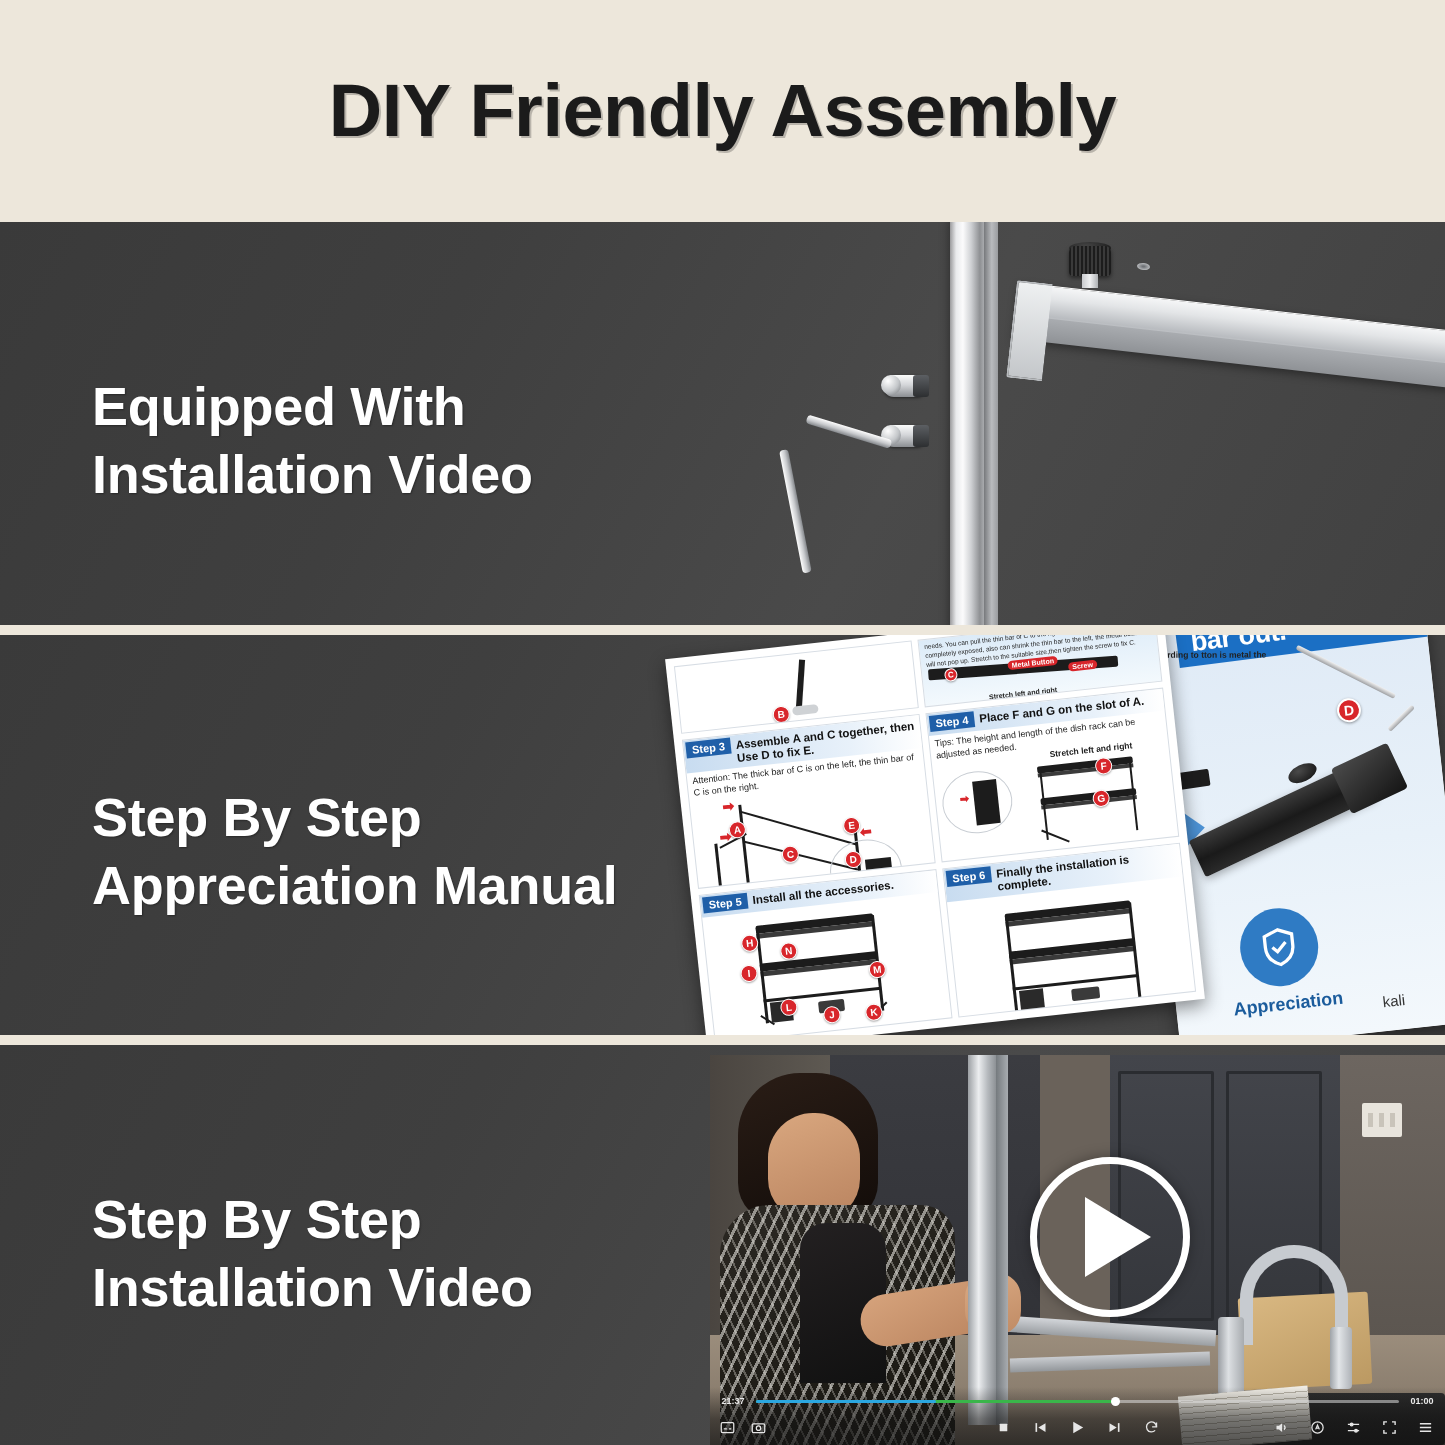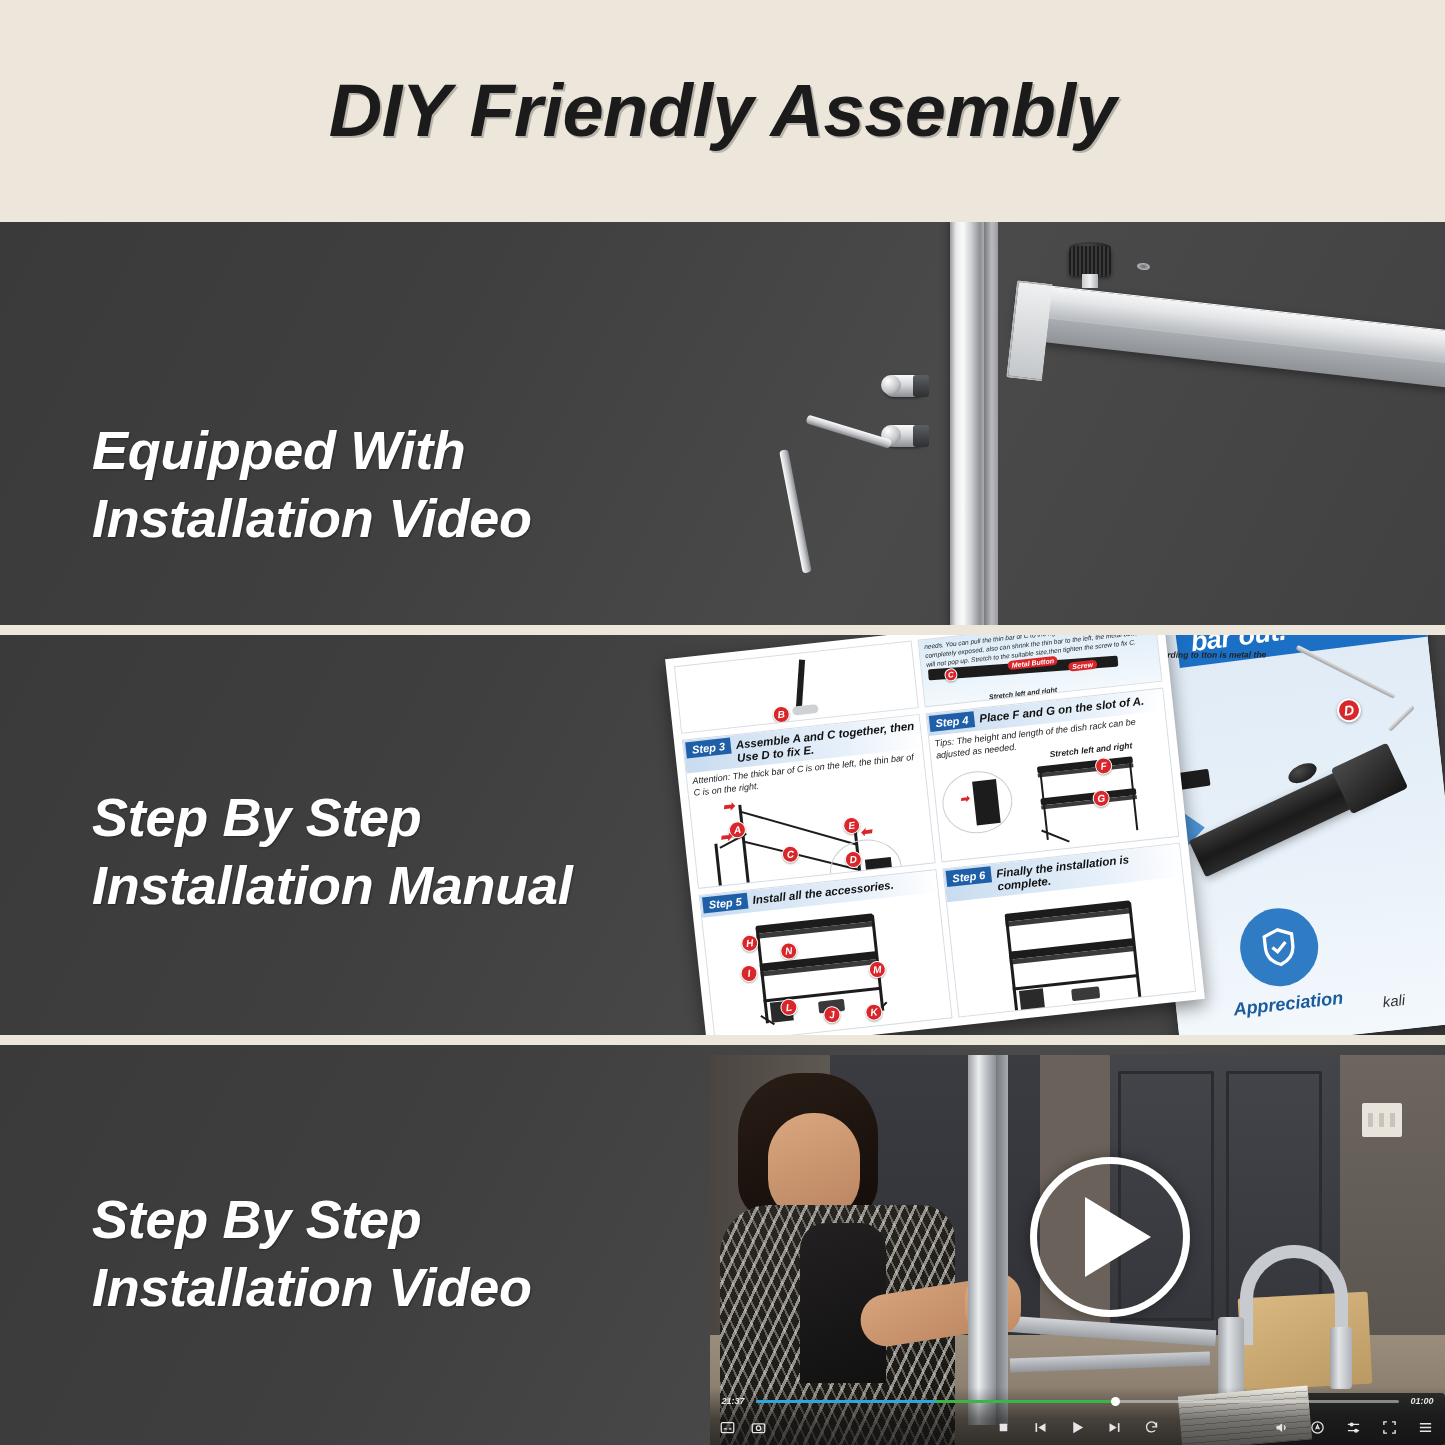--- a/index.html
+++ b/index.html
@@ -2,21 +2,21 @@
 <html><head>
 <meta charset="utf-8">
 <style>
   * { box-sizing: border-box; margin: 0; padding: 0; }
   html, body {
     width: 1445px; height: 1445px;
     background: #EDE7DB;
     font-family: "Liberation Sans", sans-serif;
     overflow: hidden;
   }
-  #root { position: relative; width: 1445px; height: 1445px; background: #c2410c; font-style: italic; }
+  #root { position: relative; width: 1445px; height: 1445px; background: #c2410c; }
 
   
   .header {
     position: absolute; left: 0; top: 0; width: 1445px; height: 222px;
     background: #EDE7DB;
     display: flex; align-items: center; justify-content: center;
   }
   .header-title {
     font-size: 74px; font-weight: 700; color: #1b1b1b;
     letter-spacing: -0.5px; line-height: 1;
@@ -37,21 +37,21 @@
   .gap-1 { top: 625px; height: 10px; }
   .gap-2 { top: 1035px; height: 10px; }
 
   .panel-caption {
     position: absolute; left: 92px;
     color: #ffffff; font-size: 54px; font-weight: 700;
     line-height: 1.26; letter-spacing: -0.3px;
     text-shadow: 1px 1px 2px rgba(0,0,0,0.35);
     z-index: 5;
   }
-  .cap-1 { top: 150px; margin-top: 44px; }
+  .cap-1 { top: 150px; }
   .cap-2 { top: 148px; }
   .cap-3 { top: 140px; }
 
   
   .hw { position: absolute; right: 0; top: 0; width: 680px; height: 403px; }
   .hw-vpost {
     position: absolute; left: 185px; top: -4px; width: 34px; height: 412px;
     background: linear-gradient(90deg,#9a9a9c 0%,#e9eaec 18%,#fbfbfc 38%,#cfd1d4 62%,#8e9093 88%,#a9abae 100%);
     box-shadow: 0 0 10px rgba(0,0,0,0.45);
   }
@@ -564,21 +564,21 @@
             </div>
           </div>
 
         </div>
       </div>
 
     </div>
 
     <div class="panel-caption cap-2">
       <div>Step By Step</div>
-      <div>Installation Manual</div>
+      <div>Appreciation Manual</div>
     </div>
   </section>
 
   <div class="gap gap-2"></div>
 
   <section class="panel panel-3">
     <div class="panel-bg"></div>
 
     <div class="video">
       <div class="video-scene">

